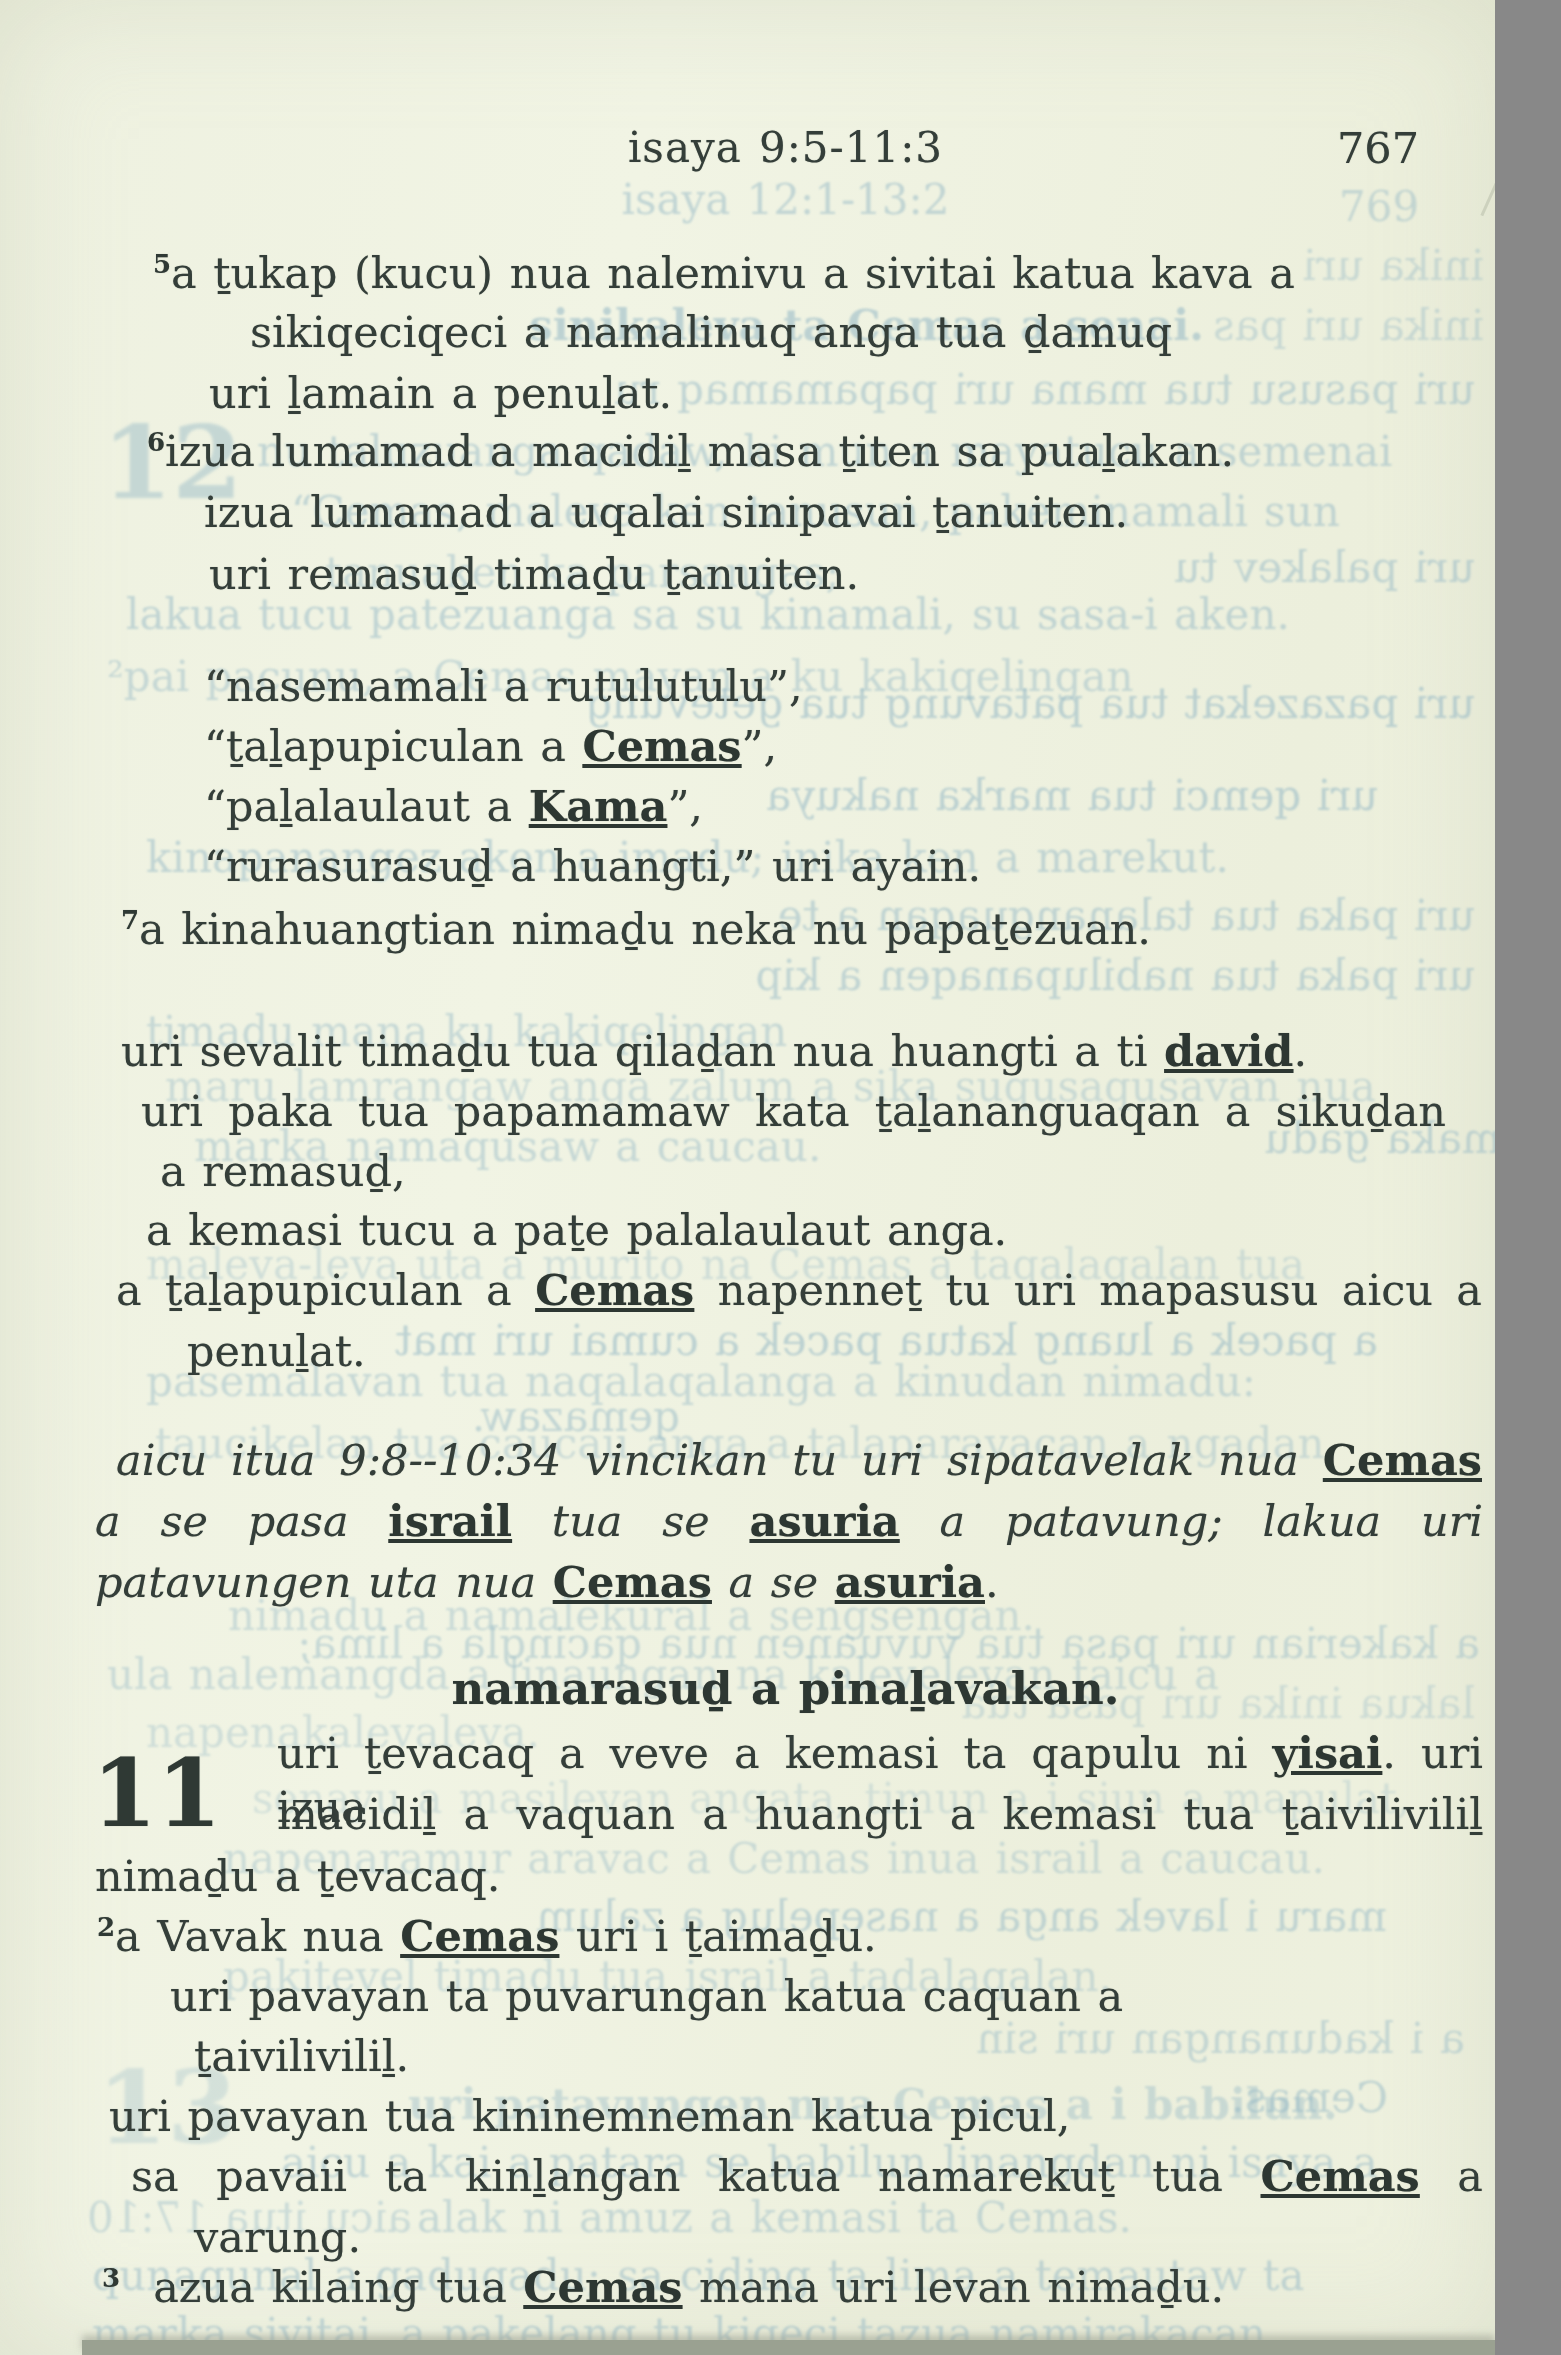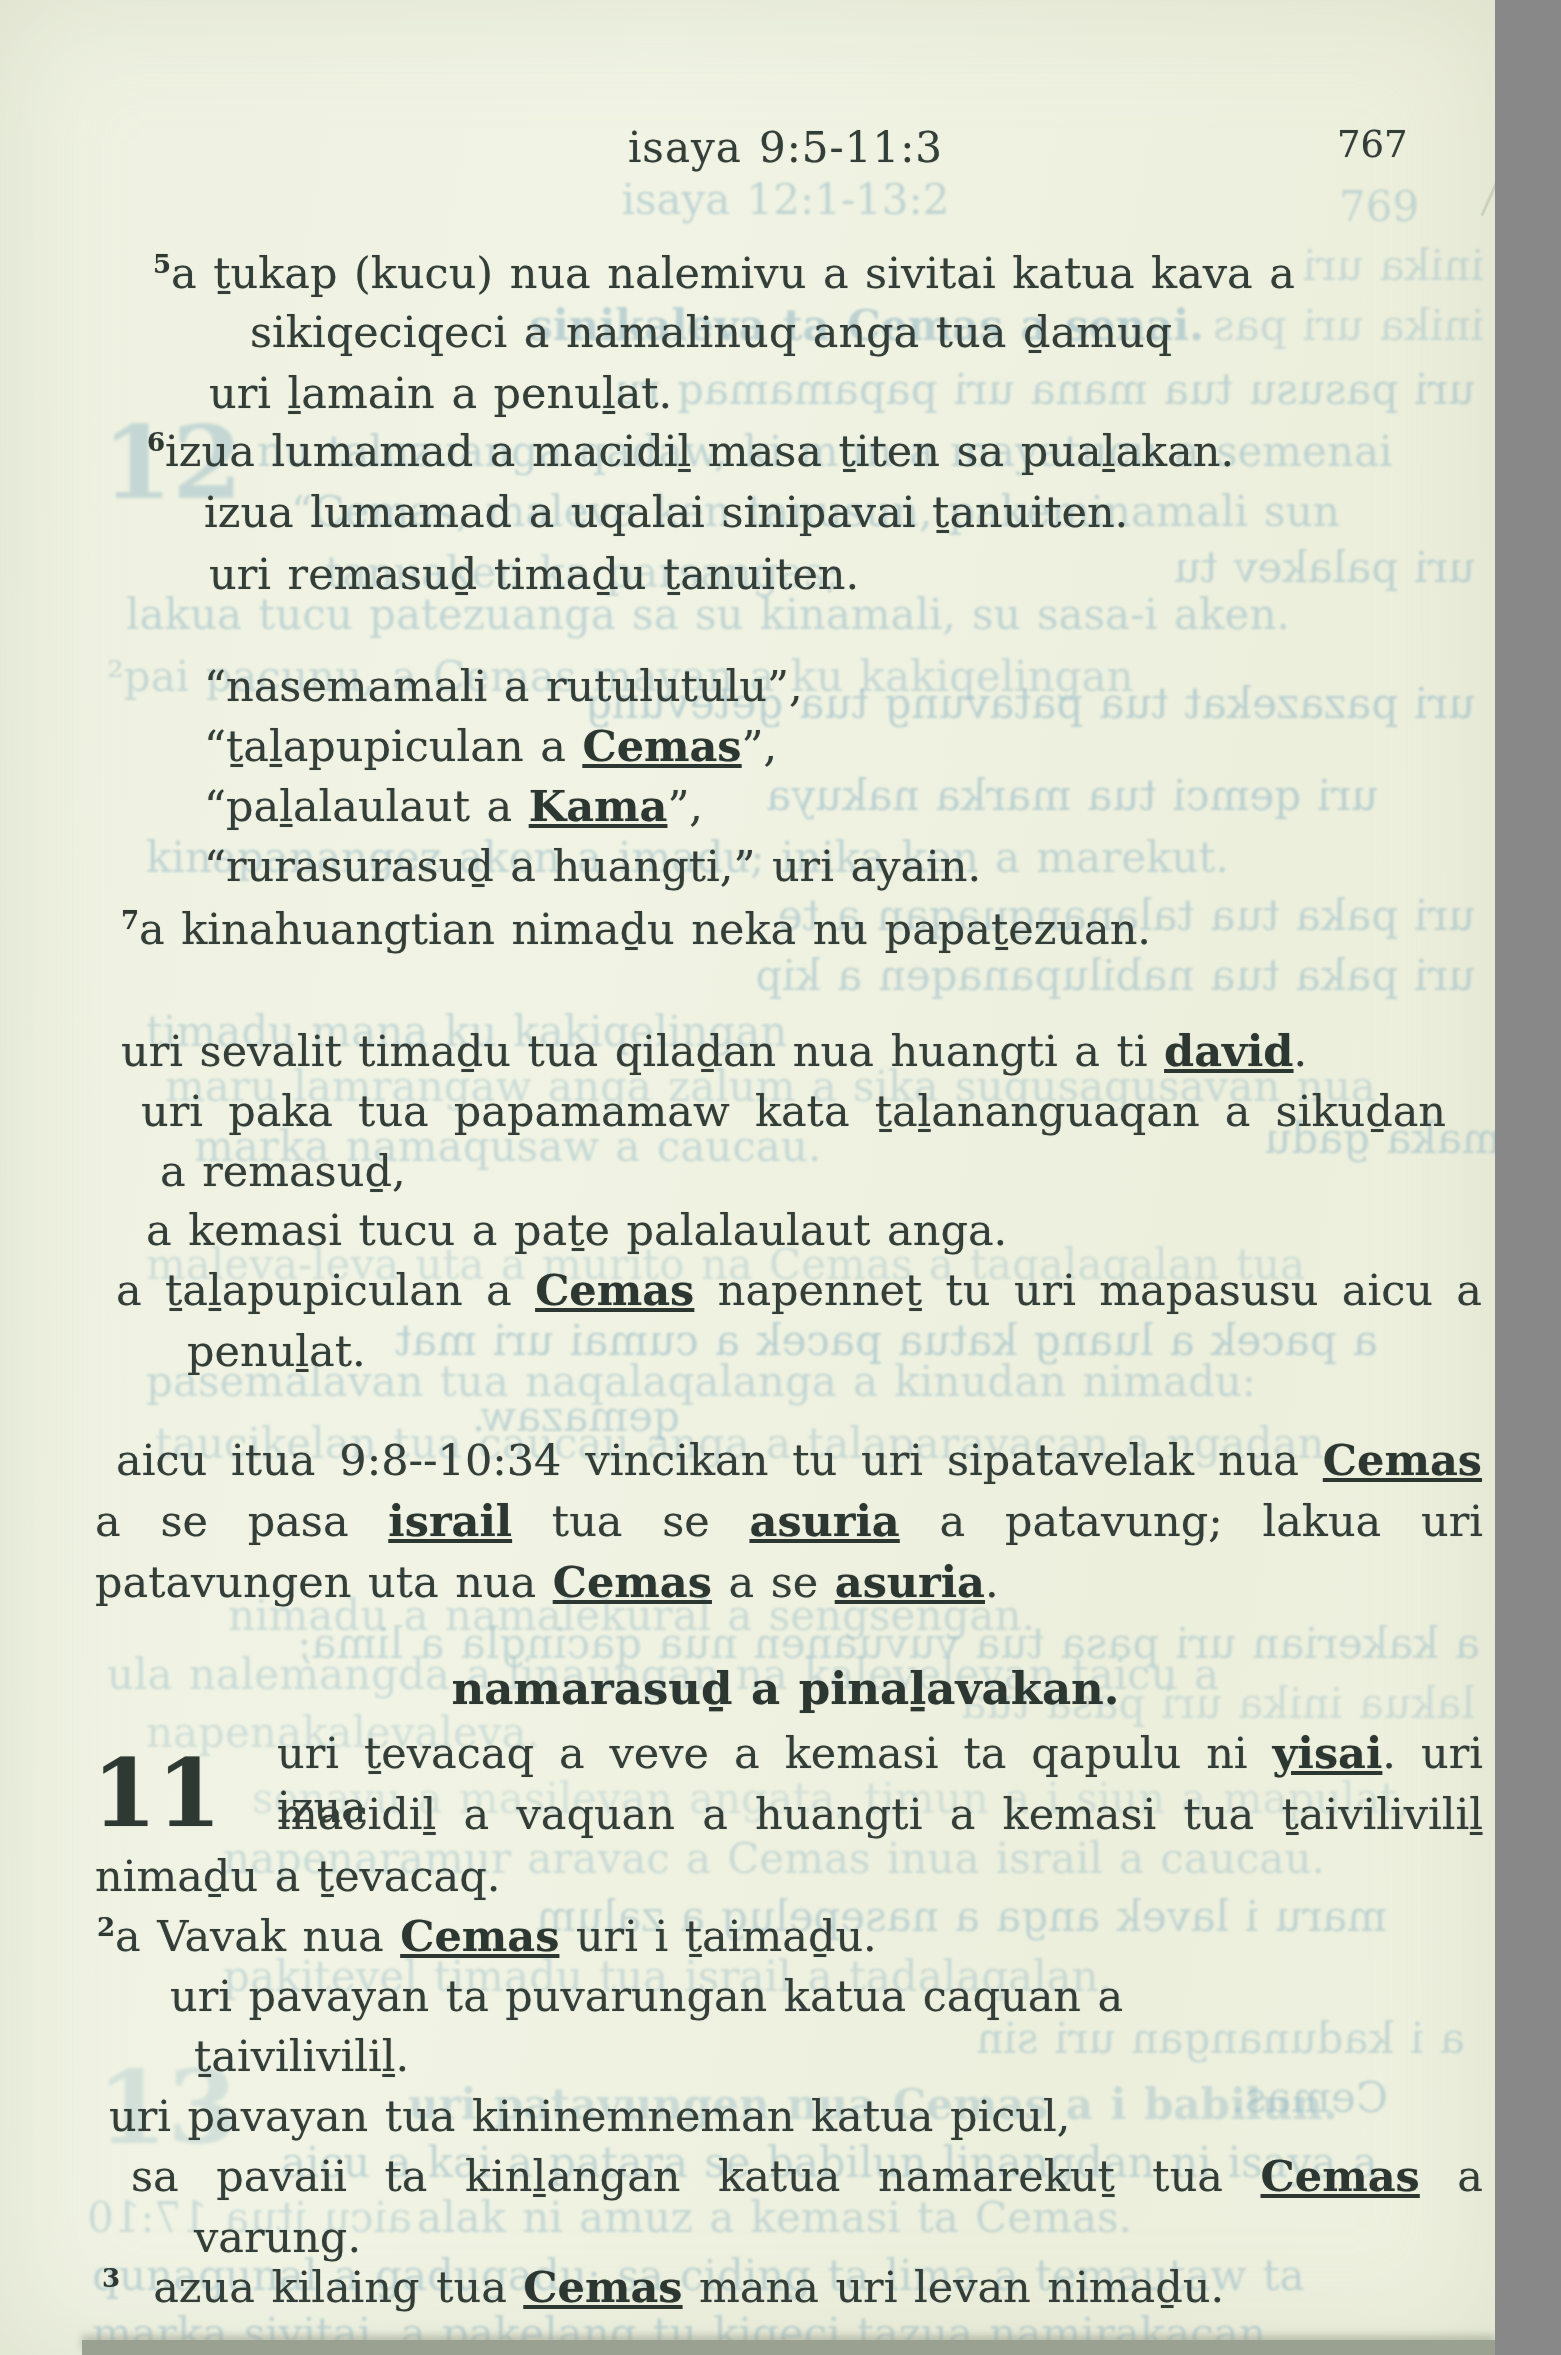--- a/index.html
+++ b/index.html
@@ -15,21 +15,21 @@
   .ln{
     position:absolute;
     font-size:43px;line-height:1.25;
     color:#343e39;
     white-space:pre;
     word-spacing:2.9px;
     text-shadow:0 0 1px rgba(52,62,57,.4);
   }
   .jst{white-space:normal;text-align:justify;text-align-last:justify;}
   .b{font-weight:bold;color:#2d3732;text-decoration:underline;}
-  .i{}
+  .i{font-style:italic;}
   .sup{font-size:26px;vertical-align:14.6px;letter-spacing:0;font-weight:bold;color:#2f3934;}
   .hd{font-weight:bold;text-align:center;font-size:45px;color:#2d3732;}
   .ch{font-size:93px;line-height:1;font-weight:bold;color:#2f3934;}
   .runhead{letter-spacing:1px;}
   
   .bl{
     position:absolute;
     font-size:42px;line-height:1.2;
     color:#93b7c5;
     white-space:pre;
@@ -98,21 +98,21 @@
     <div class="bl blb" style="top:2080px;left:408px;opacity:.4">uri patavungen nua Cemas a i babilun.</div>
     <div class="bl" style="top:2138px;left:281px;opacity:.5">aicu a kai a patara se babilun linangdan ni isaya a</div>
     <div class="bl" style="top:2193px;left:417px;opacity:.45">alak ni amuz a kemasi ta Cemas.</div>
     <div class="bl mir" style="top:2193px;left:92px;width:320px;opacity:.4">aicu itua 17:10</div>
     <div class="bl blbig" style="top:2057px;left:97px;opacity:.3">13</div>
     <div class="bl" style="top:2251px;left:92px;opacity:.5">qunaqunal a gadugadu; sa ciding ta lima a temautaw ta</div>
     <div class="bl" style="top:2309px;left:92px;opacity:.5">marka sivitai, a pakelang tu kiqeci tazua namirakacan</div>
   </div>
 
   <div class="ln runhead" style="top:122px;left:87px;width:1397px;text-align:center;font-size:42px">isaya 9:5-11:3</div>
-  <div class="ln" style="top:122px;left:1337px;font-size:37px">767</div>
+  <div class="ln" style="top:122px;left:1337px;font-size:43px">767</div>
 
   <div class="ln" style="top:247px;left:153px"><span class="sup">5</span><span>a ṯukap (kucu) nua nalemivu a sivitai katua kava a</span></div>
   <div class="ln" style="top:306px;left:250px"><span>sikiqeciqeci a namalinuq anga tua ḏamuq</span></div>
   <div class="ln" style="top:367px;left:209px"><span>uri ḻamain a penuḻat.</span></div>
 
   <div class="ln" style="top:425px;left:147px"><span class="sup">6</span><span>izua lumamad a macidiḻ masa ṯiten sa puaḻakan.</span></div>
   <div class="ln" style="top:486px;left:204px"><span>izua lumamad a uqalai sinipavai ṯanuiten.</span></div>
   <div class="ln" style="top:548px;left:209px"><span>uri remasuḏ timaḏu ṯanuiten.</span></div>
   <div class="ln" style="top:660px;left:204px"><span>“nasemamali a rutulutulu”,</span></div>
   <div class="ln" style="top:720px;left:204px"><span>“ṯaḻapupiculan a </span><span class="b">Cemas</span><span>”,</span></div>

